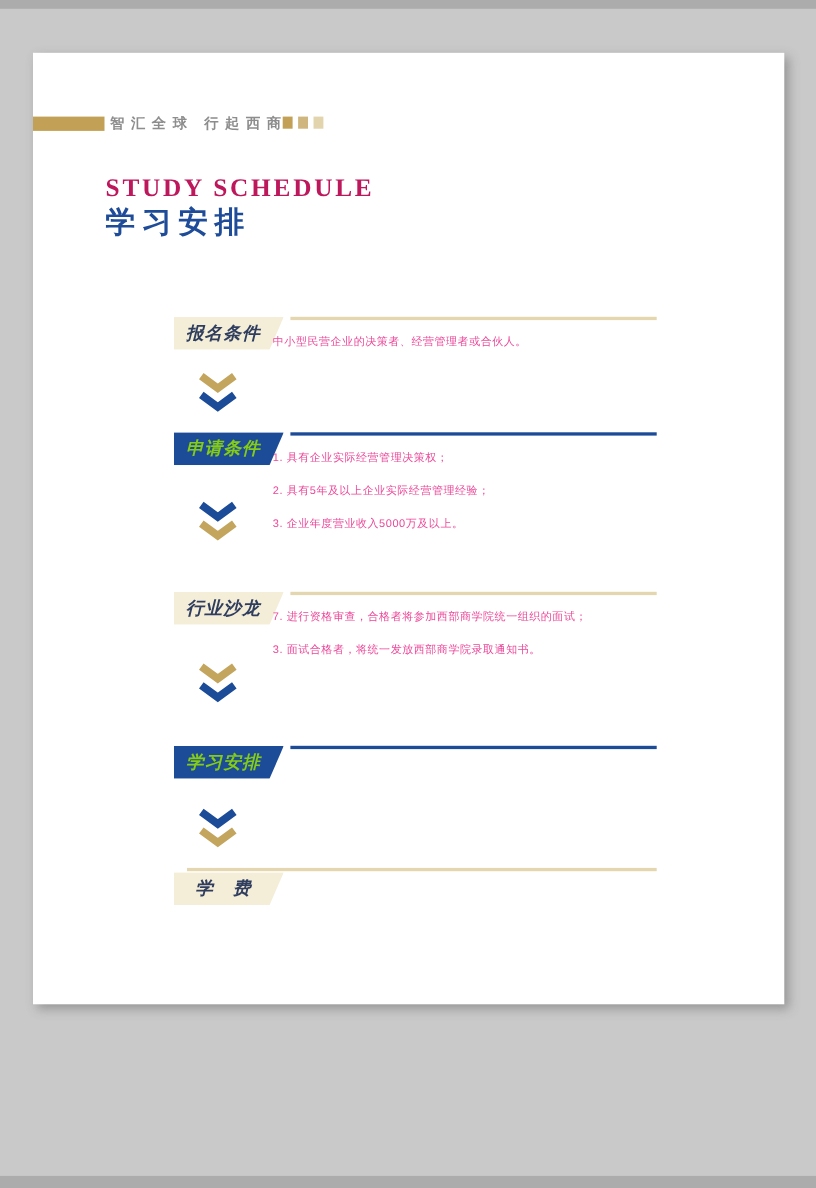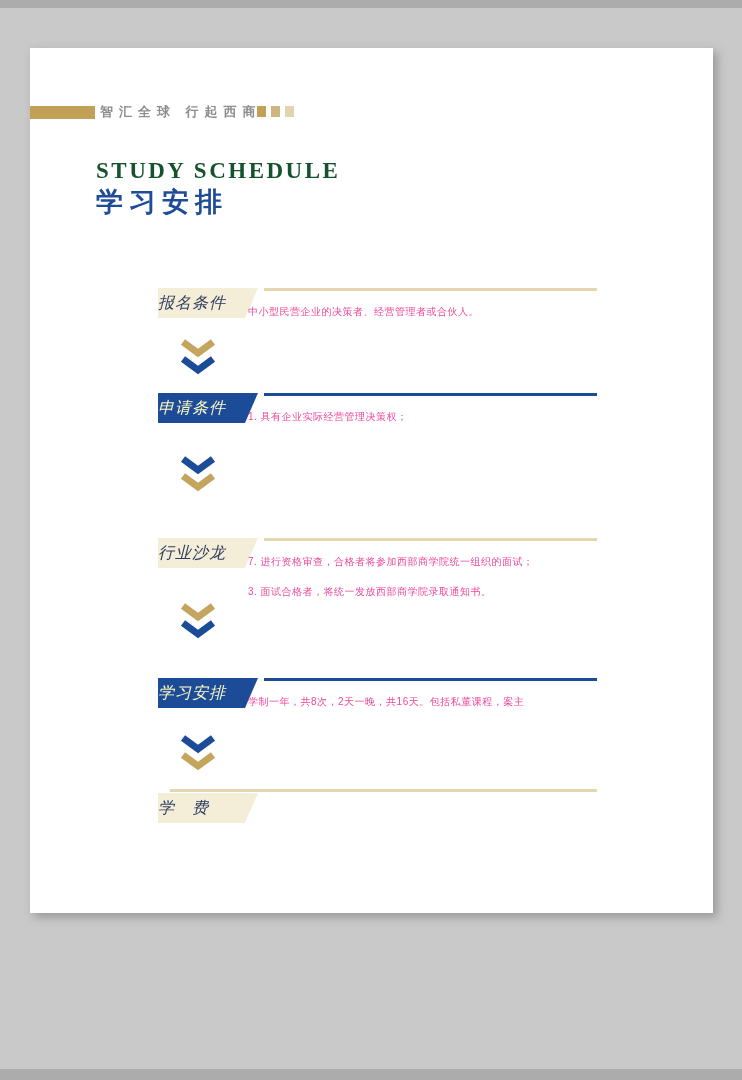--- a/index.html
+++ b/index.html
@@ -25,38 +25,38 @@
     font-size:13px;font-weight:bold;color:#8d8d8d;letter-spacing:6px;white-space:nowrap;
   }
   .brand-squares{position:absolute;left:227px;top:58px;display:flex;gap:5px}
   .brand-squares span{display:block;width:9px;height:11px}
   .sq1{background:#c2a156}.sq2{background:#cfb67e}.sq3{background:#e2d5ad}
 
   
   .title-en{
     position:absolute;left:66px;top:110px;
     font-family:"Liberation Serif",serif;font-weight:600;
-    font-size:23px;letter-spacing:2.5px;color:#14532d;white-space:nowrap;
+    font-size:23px;letter-spacing:2.5px;color:#be185d;white-space:nowrap;
   }
   .title-zh{
     position:absolute;left:66px;top:136px;
     font-size:27px;font-weight:bold;letter-spacing:6px;color:#1e4c99;white-space:nowrap;
   }
 
   
   .sec{position:absolute;left:128px;width:500px}
   .sec-label{
     position:absolute;left:0;top:0;width:100px;height:30px;line-height:30px;
-    box-sizing:border-box;text-align:left;padding-right:10px;
-    font-family:"DejaVu Serif",serif;font-style:italic;font-weight:normal;
+    box-sizing:border-box;text-align:center;padding-right:10px;
+    font-family:"DejaVu Serif",serif;font-style:italic;font-weight:bold;
     font-size:16px;letter-spacing:1px;white-space:nowrap;
     clip-path:polygon(0 0,100% 0,calc(100% - 13px) 100%,0 100%);
   }
   .theme-beige .sec-label{background:#f4edd8;color:#2f3e5e}
-  .theme-navy  .sec-label{background:#1c4b97;color:#fef9c3}
+  .theme-navy  .sec-label{background:#1c4b97;color:#84cc16}
   .sec-line{position:absolute;top:0;left:106px;width:333px;height:3px}
   .theme-beige .sec-line{background:#e4d7b0}
   .theme-navy  .sec-line{background:#1c4b97}
   .sec-body{position:absolute;left:90px;top:9px}
   .sec-text{
     font-size:10px;line-height:30px;color:#ec4899;
     letter-spacing:.5px;white-space:nowrap;
   }
   .chev{position:absolute;left:22px}
   .st-gold{stroke:#c3a55e}
@@ -101,20 +101,22 @@
       <polyline class="st-gold" points="3,4 18,15 33,4" fill="none" stroke-width="7"></polyline>
       <polyline class="st-navy" points="3,21 18,32 33,21" fill="none" stroke-width="7"></polyline>
     </svg>
   </div>
 
   <div class="sec theme-navy" style="top:345px;height:145px">
     <div class="sec-line"></div>
     <div class="sec-label">申请条件</div>
     <div class="sec-body">
       <div class="sec-text">1. 具有企业实际经营管理决策权；</div>
+      <div class="sec-text">2. 具有5年及以上企业实际经营管理经验；</div>
+      <div class="sec-text">3. 企业年度营业收入5000万及以上。</div>
     </div>
     <svg class="chev" style="top:62px" width="36" height="38" viewBox="0 0 36 38">
       <polyline class="st-navy" points="3,4 18,15 33,4" fill="none" stroke-width="7"></polyline>
       <polyline class="st-gold" points="3,21 18,32 33,21" fill="none" stroke-width="7"></polyline>
     </svg>
   </div>
 
   <div class="sec theme-beige" style="top:490px;height:140px">
     <div class="sec-line"></div>
     <div class="sec-label">行业沙龙</div>
@@ -125,21 +127,20 @@
     <svg class="chev" style="top:64px" width="36" height="38" viewBox="0 0 36 38">
       <polyline class="st-gold" points="3,4 18,15 33,4" fill="none" stroke-width="7"></polyline>
       <polyline class="st-navy" points="3,21 18,32 33,21" fill="none" stroke-width="7"></polyline>
     </svg>
   </div>
 
   <div class="sec theme-navy" style="top:630px;height:115px">
     <div class="sec-line"></div>
     <div class="sec-label">学习安排</div>
     <div class="sec-body">
-      <div class="sec-text">学制一年，共8次，2天一晚，共16天。包括私董课程，案主</div>
     </div>
     <svg class="chev" style="top:56px" width="36" height="38" viewBox="0 0 36 38">
       <polyline class="st-navy" points="3,4 18,15 33,4" fill="none" stroke-width="7"></polyline>
       <polyline class="st-gold" points="3,21 18,32 33,21" fill="none" stroke-width="7"></polyline>
     </svg>
   </div>
 
   <div class="sec theme-beige" style="top:745px;height:50px">
     <div class="sec-line" style="top:-4px;left:12px;width:427px"></div>
     <div class="sec-label">学　费</div>

